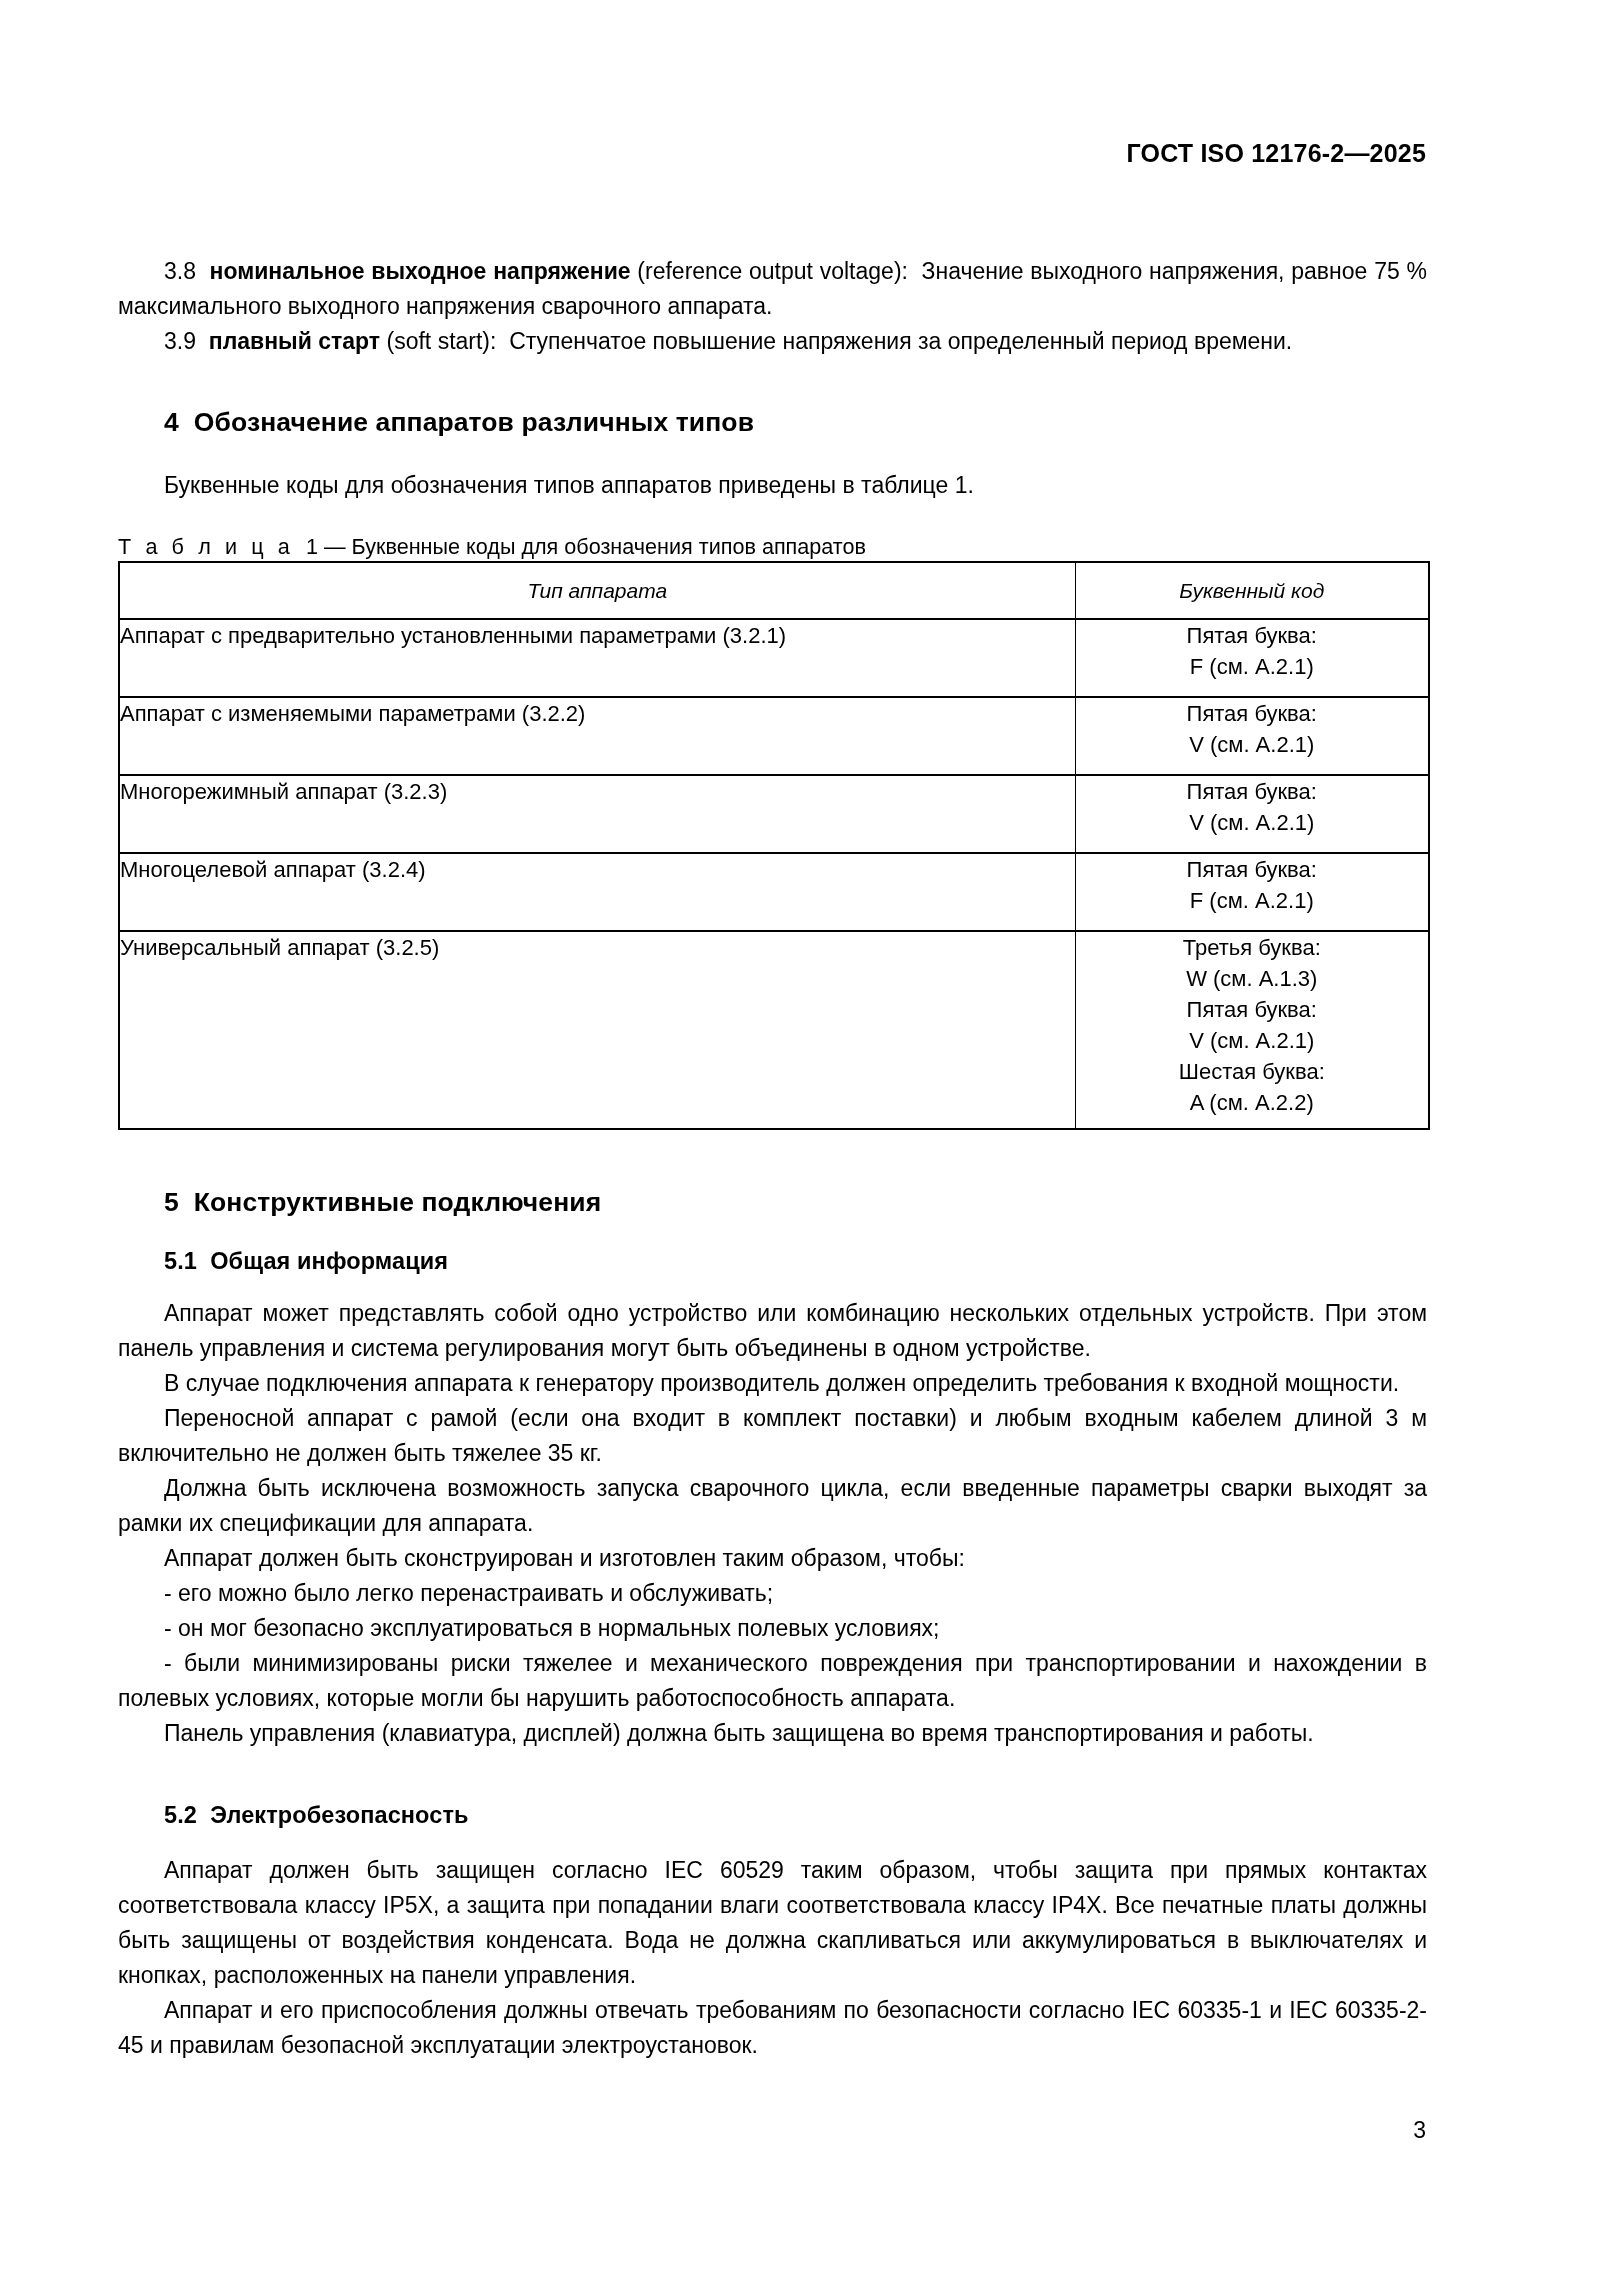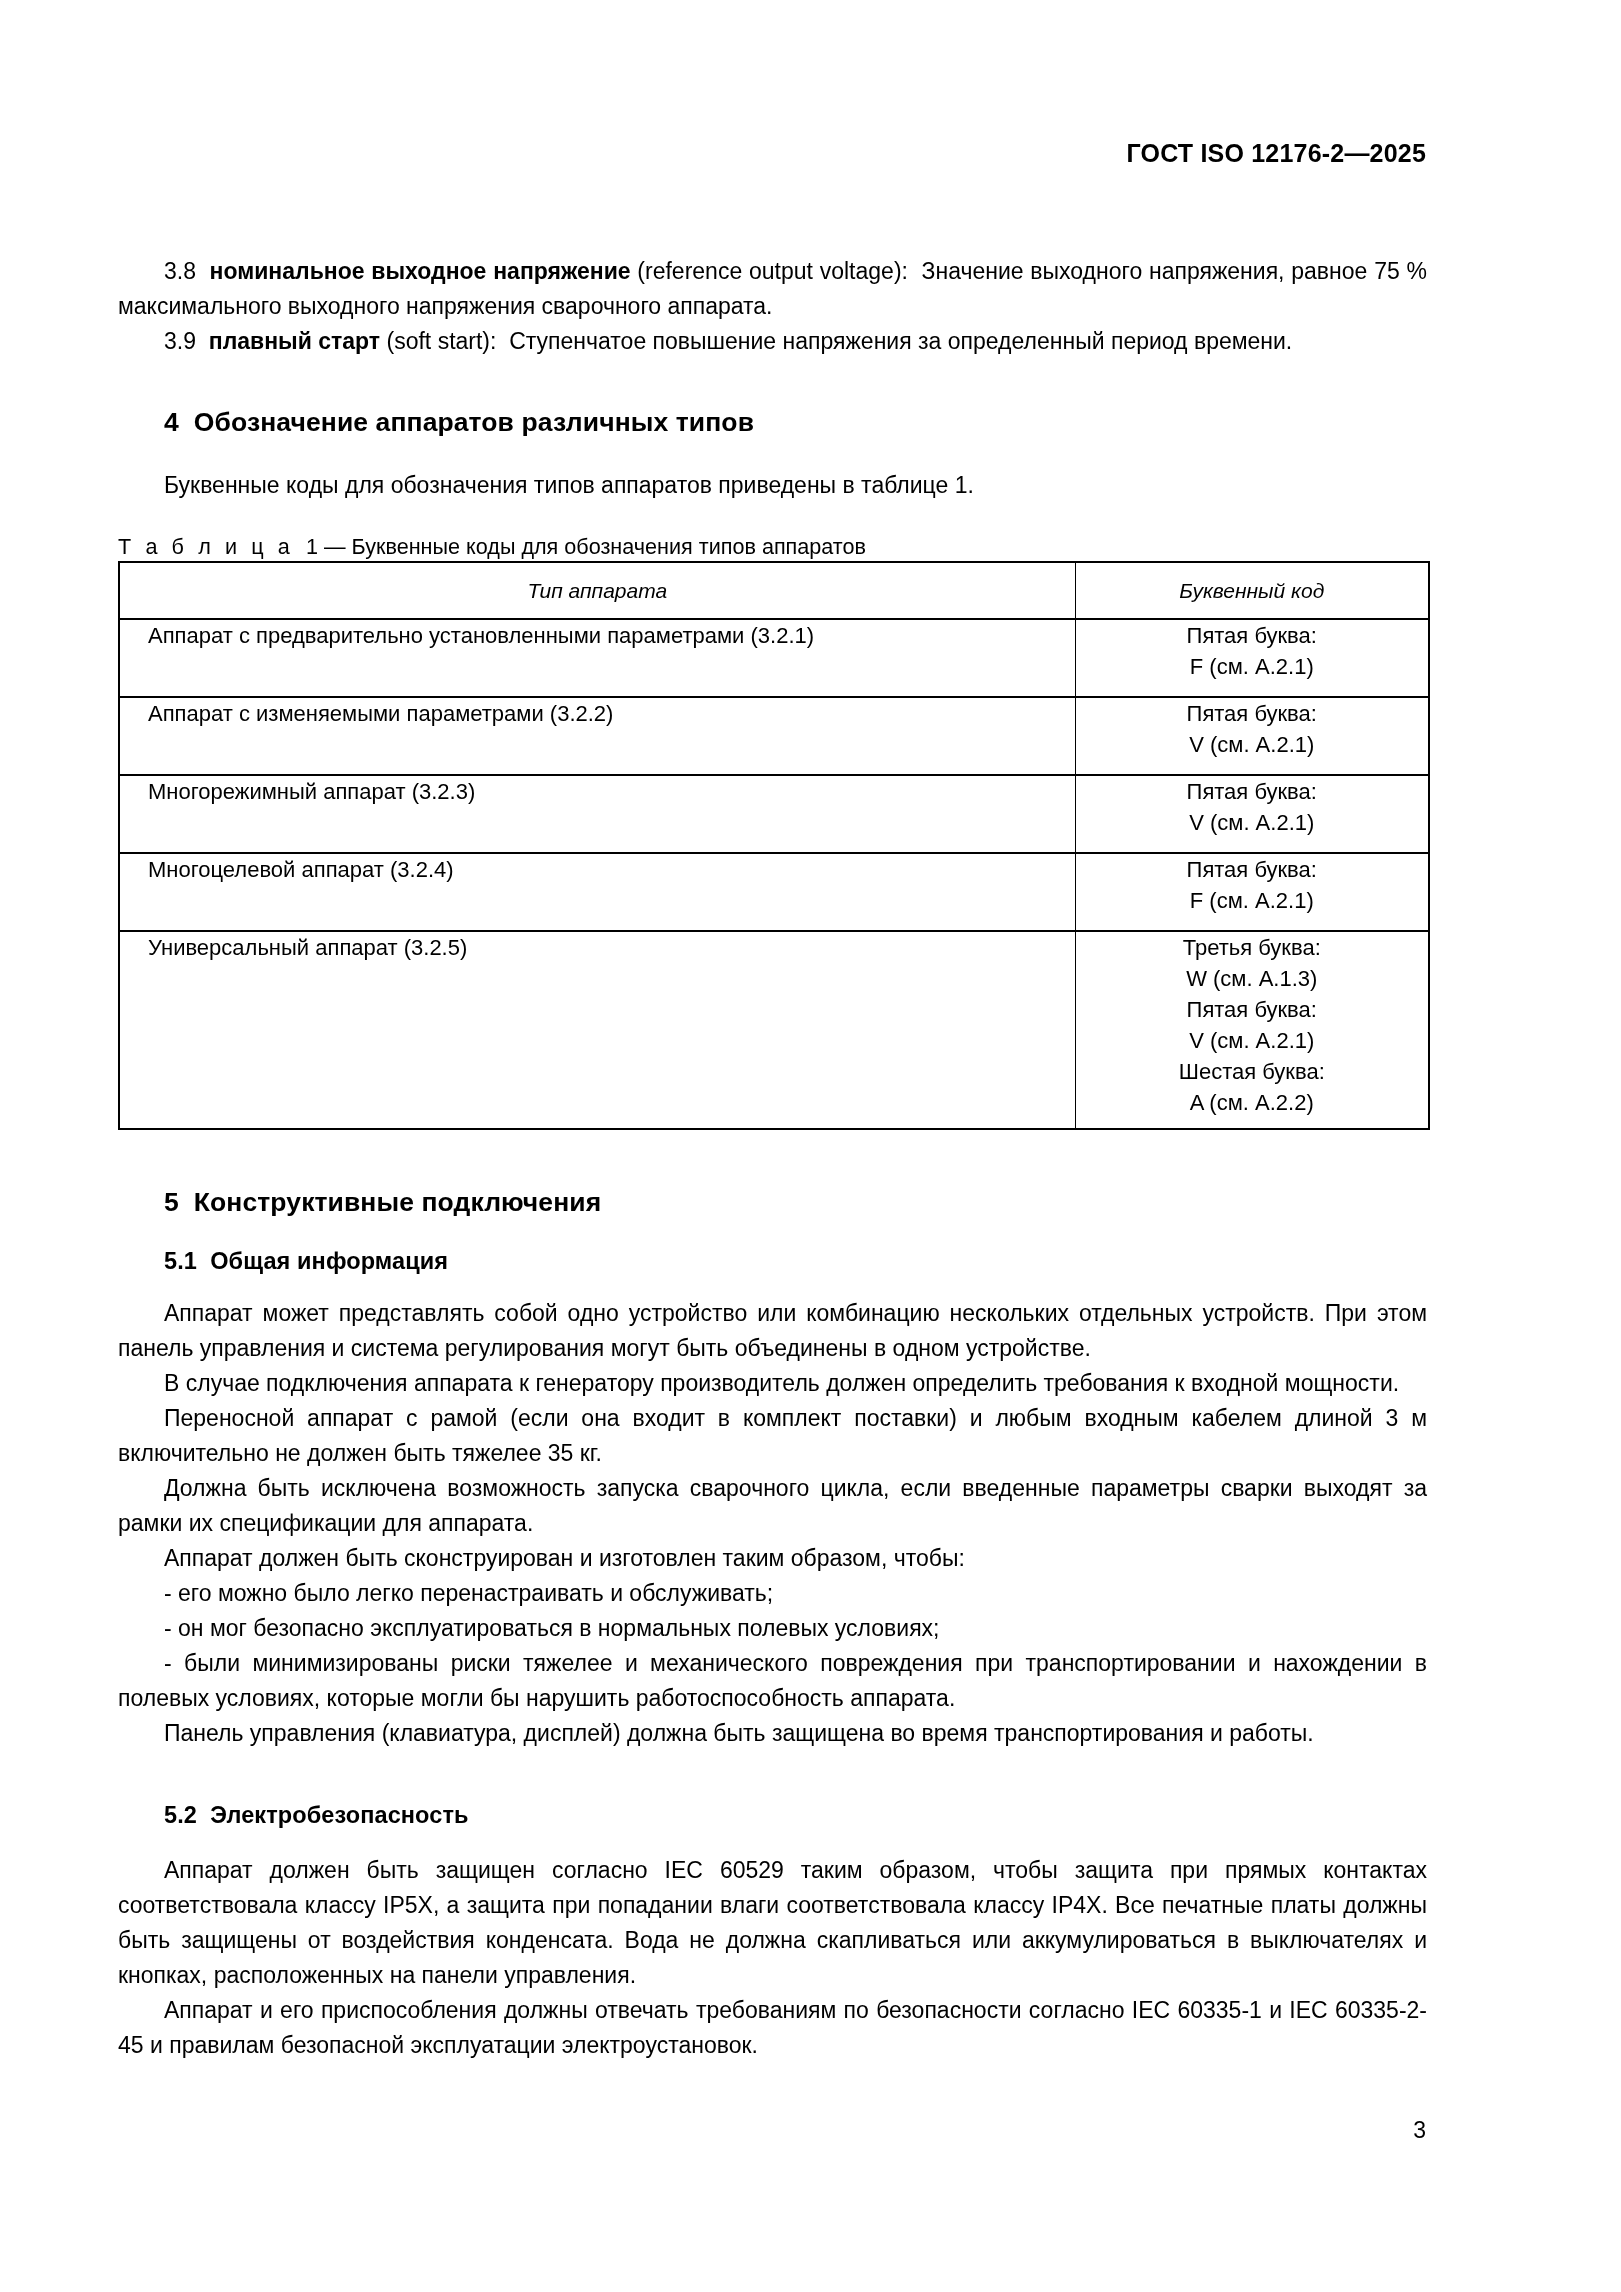--- a/index.html
+++ b/index.html
@@ -134,21 +134,21 @@
   table.codes thead tr th {
     border-top: 2.9px solid #000000;
     font-style: italic;
   }
   table.codes thead tr th:first-child { border-left: 2.9px solid #000000; }
   table.codes thead tr th:last-child  { border-right: 2.9px solid #000000; }
 
   table.codes tbody td {
     border-top: 2.9px solid #000000;
   }
-  table.codes tbody tr td:first-child { border-left: 2.9px solid #000000; padding-left: 28px; }
+  table.codes tbody tr td:first-child { border-left: 2.9px solid #000000; }
   table.codes tbody tr td:last-child  { border-right: 2.9px solid #000000; }
   table.codes tbody tr:last-child td  { border-bottom: 2.9px solid #000000; }
 
   td.type-cell {
     padding: 11.8px 0 11.8px 16.7px;
     line-height: 31px;
     text-align: left;
   }
   td.code-cell {
     padding: 11.8px 0 13.7px 0;

